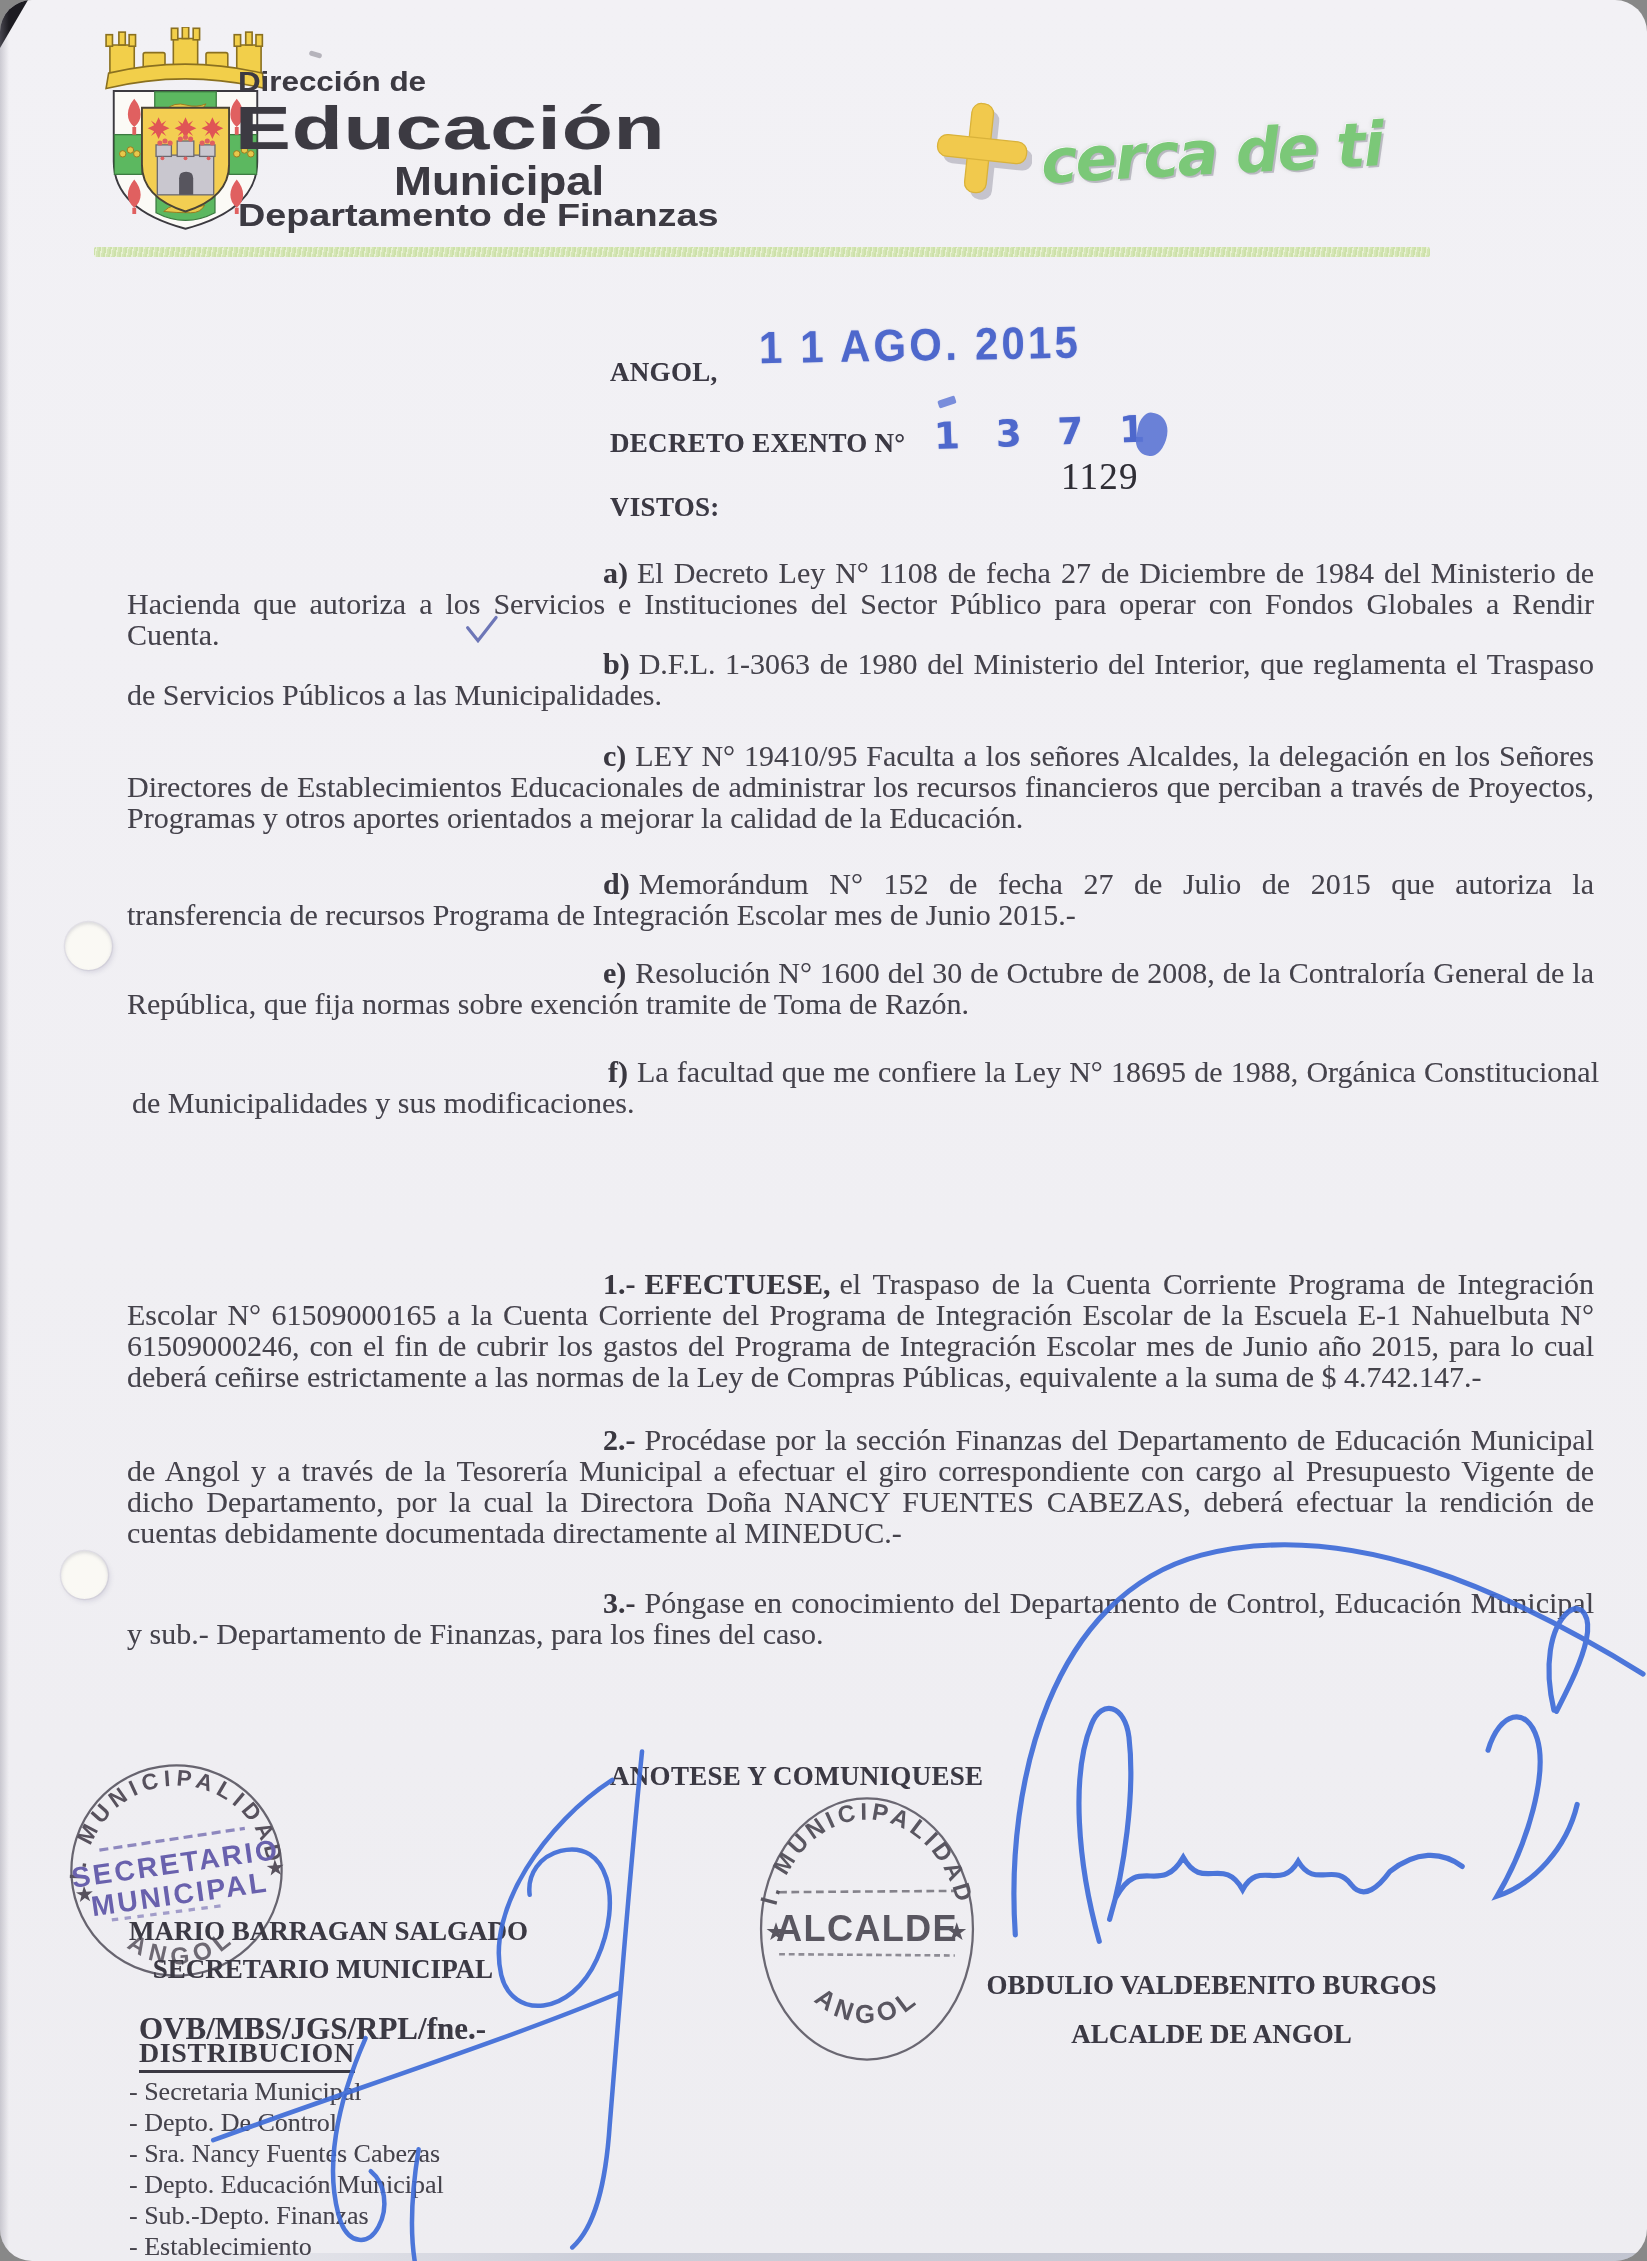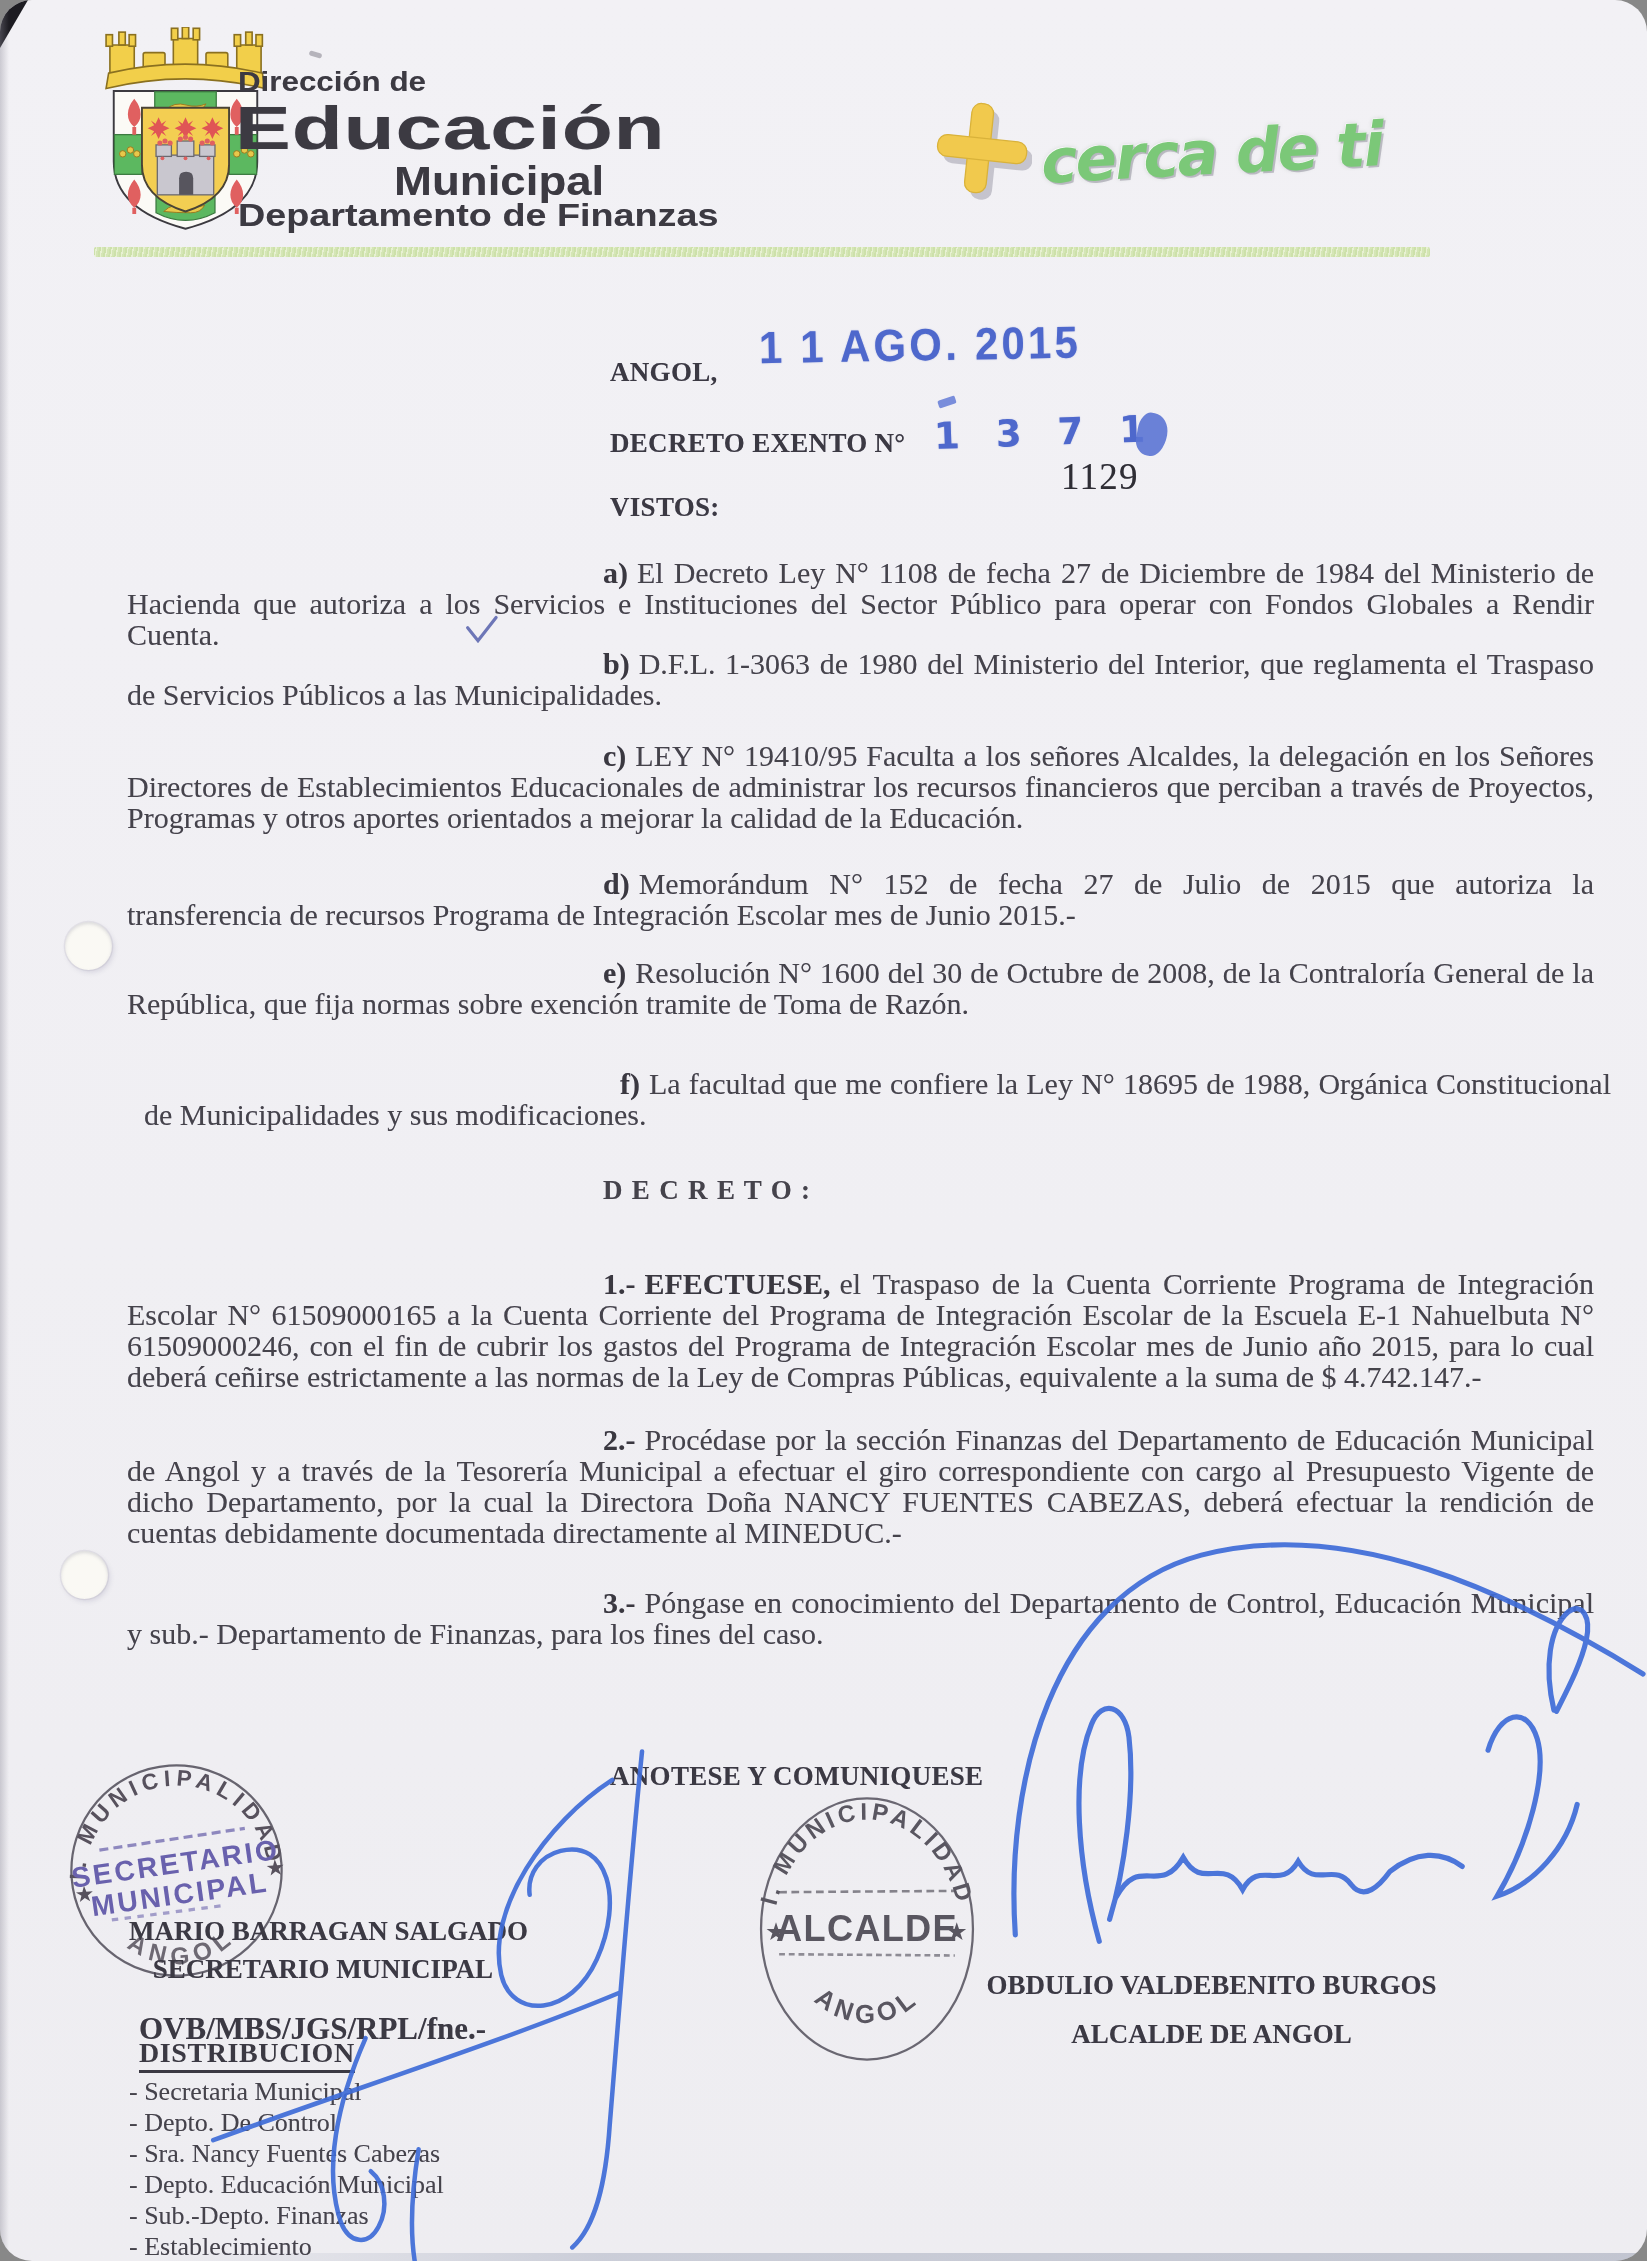--- a/index.html
+++ b/index.html
@@ -168,24 +168,23 @@
   <p class="abs par" style="top:557px;margin:0;">
     <span class="lead">a)</span><span>El Decreto Ley N° 1108 de fecha 27 de Diciembre de 1984 del Ministerio de Hacienda que autoriza a los Servicios e Instituciones del Sector Público para operar con Fondos Globales a Rendir Cuenta.</span></p>
   <p class="abs par" style="top:648px;margin:0;">
     <span class="lead">b)</span><span>D.F.L. 1-3063 de 1980 del Ministerio del Interior, que reglamenta el Traspaso de Servicios Públicos a las Municipalidades.</span></p>
   <p class="abs par" style="top:740px;margin:0;">
     <span class="lead">c)</span><span>LEY N° 19410/95 Faculta a los señores Alcaldes, la delegación en los Señores Directores de Establecimientos Educacionales de administrar los recursos financieros que perciban a través de Proyectos, Programas y otros aportes orientados a mejorar la calidad de la Educación.</span></p>
   <p class="abs par" style="top:868px;margin:0;">
     <span class="lead">d)</span><span>Memorándum N° 152 de fecha 27 de Julio de 2015 que autoriza la transferencia de recursos Programa de Integración Escolar mes de Junio 2015.-</span></p>
   <p class="abs par" style="top:957px;margin:0;">
     <span class="lead">e)</span><span>Resolución N° 1600 del 30 de Octubre de 2008, de la Contraloría General de la República, que fija normas sobre exención tramite de Toma de Razón.</span></p>
-  <p class="abs par" style="top:1051px;margin:17px;">
+  <p class="abs par" style="top:1051px;margin:5px;">
     <span class="lead">f)</span><span>La facultad que me confiere la Ley N° 18695 de 1988, Orgánica Constitucional de Municipalidades y sus modificaciones.</span></p>
 
-  <p class="abs par center-head" style="top:1175px;margin:0;">D E C R E T O :</p>
 
   <p class="abs par" style="top:1268px;margin:0;">
     <span class="lead">1.-</span><span class="lead">EFECTUESE,</span><span>el Traspaso de la Cuenta Corriente Programa de Integración Escolar N° 61509000165 a la Cuenta Corriente del Programa de Integración Escolar de la Escuela E-1 Nahuelbuta N° 61509000246, con el fin de cubrir los gastos del Programa de Integración Escolar mes de Junio año 2015, para lo cual deberá ceñirse estrictamente a las normas de la Ley de Compras Públicas, equivalente a la suma de $ 4.742.147.-</span></p>
   <p class="abs par" style="top:1424px;margin:0;">
     <span class="lead">2.-</span><span class="lead"></span><span>Procédase por la sección Finanzas del Departamento de Educación Municipal de Angol y a través de la Tesorería Municipal a efectuar el giro correspondiente con cargo al Presupuesto Vigente de dicho Departamento, por la cual la Directora Doña NANCY FUENTES CABEZAS, deberá efectuar la rendición de cuentas debidamente documentada directamente al MINEDUC.-</span></p>
   <p class="abs par" style="top:1587px;margin:0;">
     <span class="lead">3.-</span><span class="lead"></span><span>Póngase en conocimiento del Departamento de Control, Educación Municipal y sub.- Departamento de Finanzas, para los fines del caso.</span></p>
 
   <div class="abs title" style="left:610px;top:1761px;">ANOTESE Y COMUNIQUESE</div>
 

